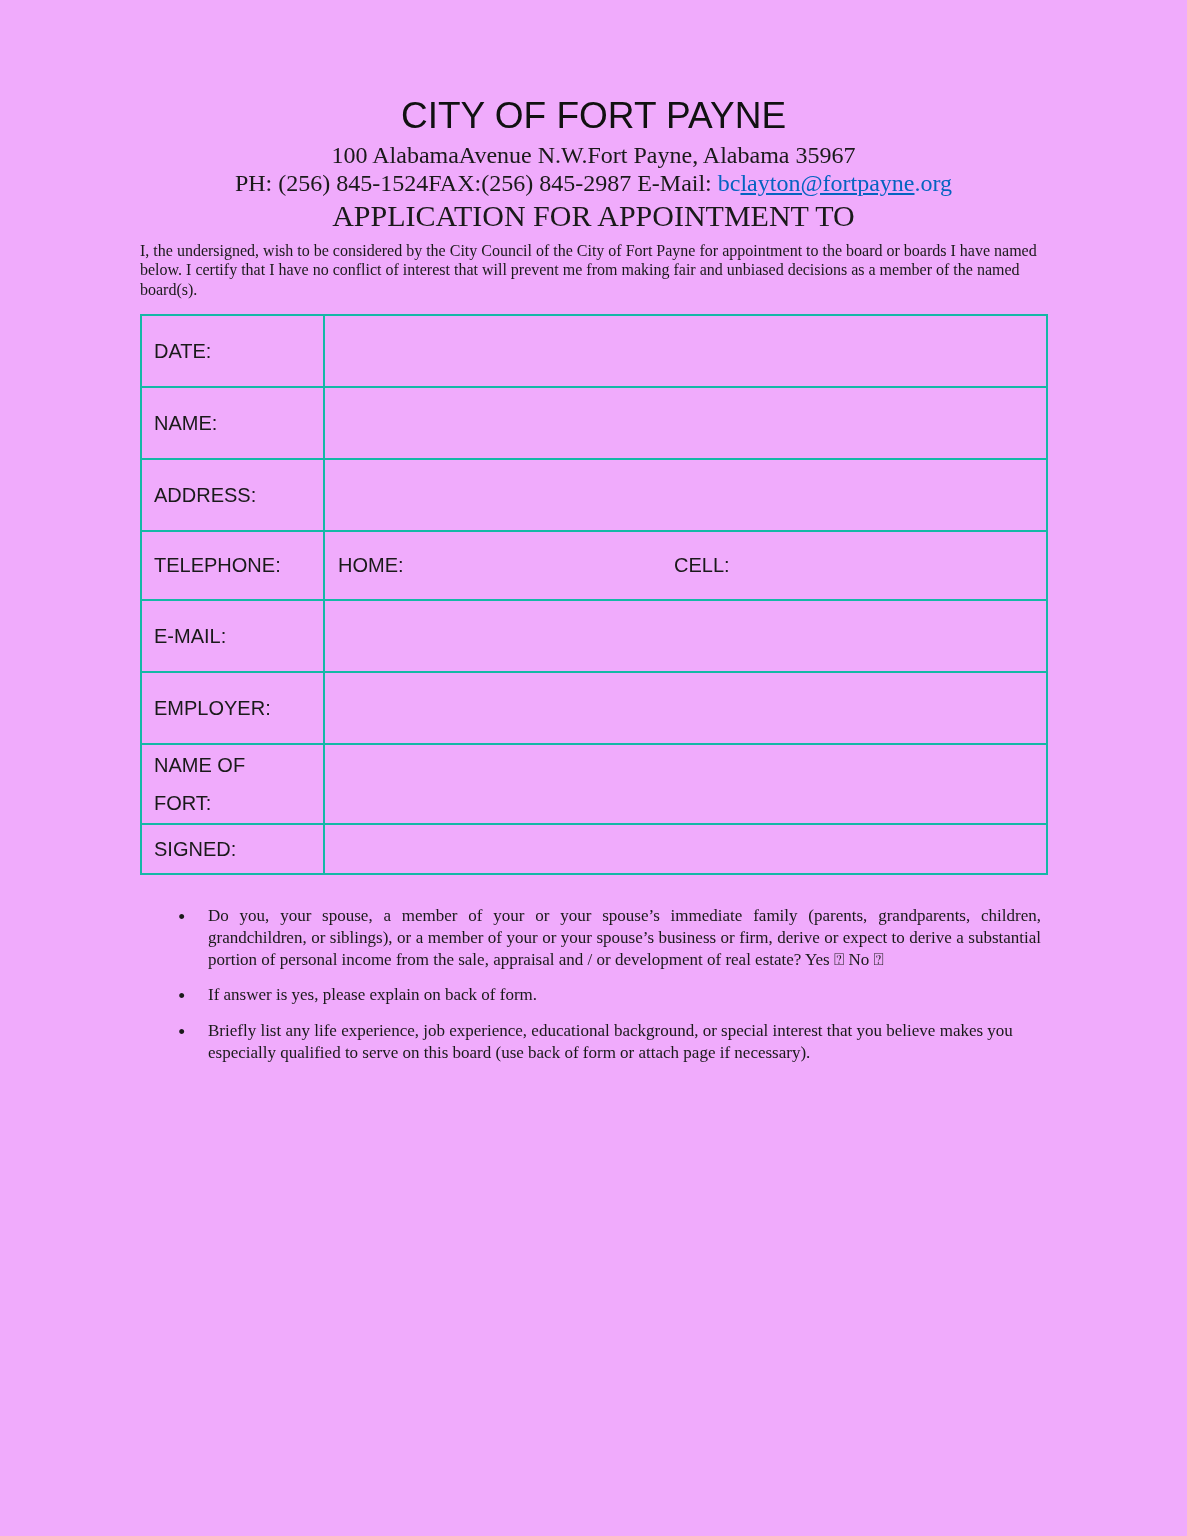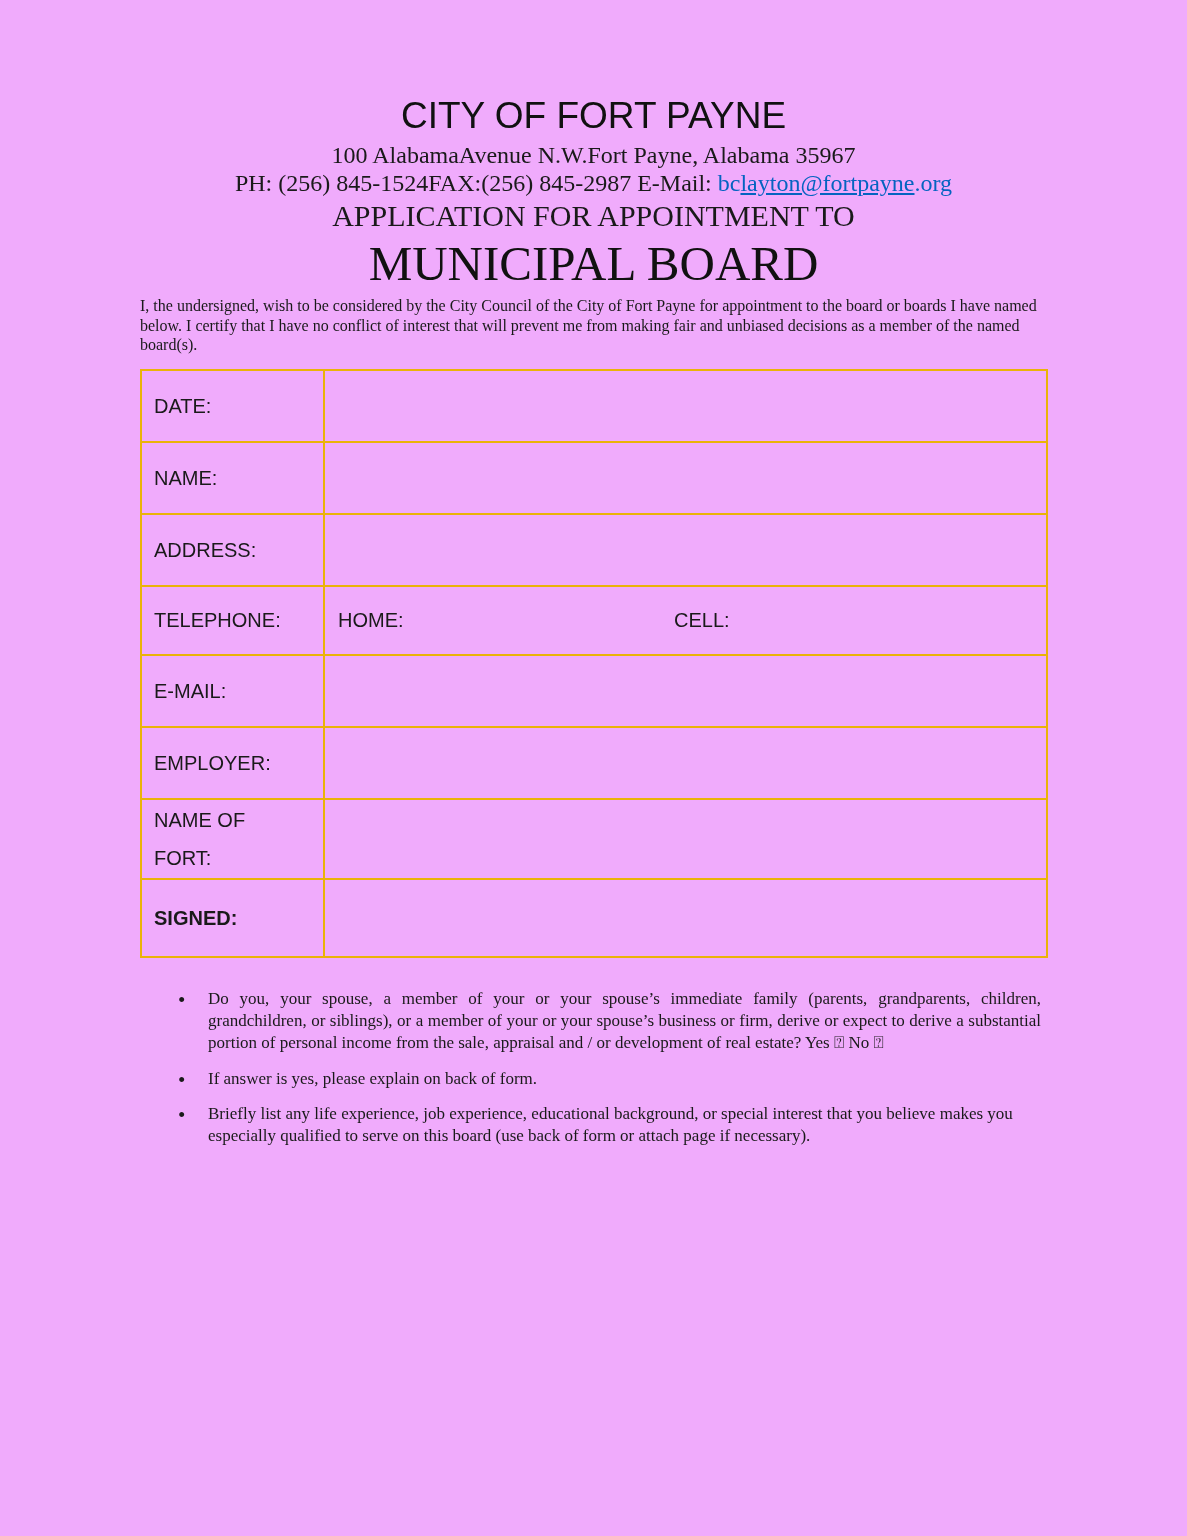--- a/index.html
+++ b/index.html
@@ -44,29 +44,29 @@
     font-size:16px; line-height:1.21;
     margin:7px 0 0; width:932px;
   }
   
   .form-table {
     border-collapse:collapse; table-layout:fixed;
     width:908px; margin-top:15px;
   }
   .form-table col.c-label { width:183px; }
   .form-table td {
-    border:2px solid #eab308;
+    border:2px solid #14b8a6;
     vertical-align:middle;
     font-family:"Liberation Sans", sans-serif;
     font-size:20px; color:#1a1a1a;
   }
   .form-table tr { height:72px; }
   .form-table tr.r-telephone { height:69px; }
   .form-table tr.r-board { height:70px; }
-  .form-table tr.r-signed { height:78px;font-weight:bold; }
+  .form-table tr.r-signed { height:50px; }
   td.label-cell { padding-left:12px; }
   tr.r-board td.label-cell span {
     display:inline-block; width:100px; line-height:1.9;
   }
   td.tel-cell .home-label {
     display:inline-block; margin-left:12px; width:336px;
   }
   
   .notes {
     list-style:none;
@@ -92,21 +92,20 @@
 <div class="page">
 
   <h1 class="org-name">CITY OF FORT PAYNE</h1>
 
   <p class="address-line">100 AlabamaAvenue N.W.Fort Payne, Alabama 35967</p>
 
   <p class="contact-line"><span>PH: (256) 845-1524FAX:(256) 845-2987 E-Mail: </span><a class="email-link"><span>bc</span><span class="underlined">layton@fortpayne</span><span>.org</span></a></p>
 
   <p class="application-line">APPLICATION FOR APPOINTMENT TO</p>
 
-  <h2 class="board-title">MUNICIPAL BOARD</h2>
 
   <p class="intro">I, the undersigned, wish to be considered by the City Council of the City of Fort Payne for appointment to the board or boards I have named below. I certify that I have no conflict of interest that will prevent me from making fair and unbiased decisions as a member of the named board(s).</p>
 
   <table class="form-table">
     <colgroup>
         <col class="c-label">
         <col>
       </colgroup>
     <tbody>
       <tr>

